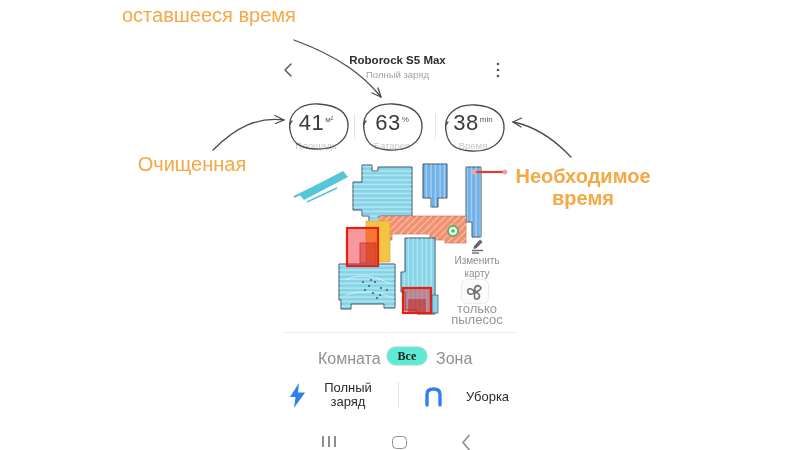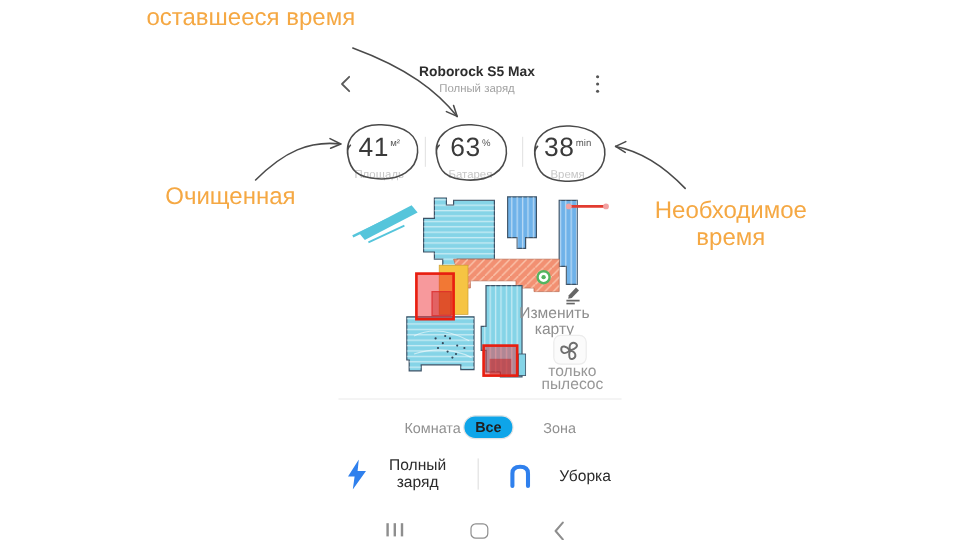--- a/index.html
+++ b/index.html
@@ -7,21 +7,21 @@
   body {
     position:relative; width:800px; height:450px; background:#ffffff;
     font-family:"Liberation Sans", sans-serif; overflow:hidden;
   }
   .abs { position:absolute; }
 
   
   .ann { color:#F5A843; font-size:20px; line-height:22px; font-weight:400; }
   #ann-battery { left:122px; top:4px; text-align:center; }
   #ann-area    { left:126px; top:153px; width:132px; text-align:center; }
-  #ann-time    { left:538px; top:165px; width:142px; text-align:center; }
+  #ann-time    { left:512px; top:165px; width:142px; text-align:center;font-weight:bold; }
 
   
   #hdr-back   { left:281px; top:62px; width:16px; height:16px; }
   #hdr-titles { left:330px; top:54px; width:135px; text-align:center; }
   #hdr-title  { font-size:11.5px; font-weight:bold; color:#2d2d2d; }
   #hdr-sub    { font-size:9.5px; color:#a2a2a2; margin-top:3px; }
   #hdr-menu   { left:494px; top:61px; width:8px; height:18px; }
 
   
   .stat { top:110px; width:72px; text-align:center; }
@@ -33,35 +33,35 @@
   .stat .lbl  { font-size:9.5px; color:#c6c6c6; margin-top:4px; }
   .stat-div { top:114px; width:1px; height:25px; background:#e5e5e5; }
   #stat-div1 { left:354px; } #stat-div2 { left:435px; }
 
   
   #map-svg { left:285px; top:160px; }
   #map-bottom-line { left:282px; top:332px; width:236px; height:1px; background:#ededed; }
 
   
   #ctl-edit-icon { left:468px; top:236px; }
-  #ctl-edit-txt  { left:429px; top:255px; width:66px; text-align:center;
-                   font-size:13px; line-height:12.5px; color:#8e8e8e; }
+  #ctl-edit-txt  { left:444px; top:255px; width:66px; text-align:center;
+                   font-size:10px; line-height:12.5px; color:#8e8e8e; }
   #ctl-fan-card  { left:461px; top:279px; width:28px; height:25px;
                    border:1px solid #ececec; border-radius:6px; background:#fbfbfb; }
   #ctl-fan-icon  { left:464px; top:281px; }
   #ctl-vac-txt   { left:444px; top:303px; width:66px; text-align:center;
                    font-size:13px; line-height:11px; color:#979797; }
 
   
-  .tab { top:350px; font-size:12px; color:#909090; text-align:right; }
+  .tab { top:350px; font-size:16px; color:#909090; text-align:left; }
   #tab-room { left:318px; width:66px; }
   #tab-zone { left:436px; width:44px; }
   #tab-all  { left:386px; top:346px; width:42px; height:20px; border:1px solid #e4e4e4;
-              border-radius:11px; background:#0ea5e9; text-align:center; line-height:19px;
-              font-size:12px; font-weight:bold; color:#1f1f1f; }
+              border-radius:11px; background:#5eead4; text-align:center; line-height:19px;
+              font-size:12px; font-weight:bold; color:#1f1f1f;font-family:Liberation Serif, serif; }
 
   
   #act-bolt   { left:290px; top:383px; }
   #act-charge { left:314px; top:381px; width:68px; text-align:center;
                 font-size:13px; line-height:14px; color:#2b2b2b; }
   #act-div    { left:398px; top:382px; width:1px; height:26px; background:#e2e2e2; }
   #act-route  { left:424px; top:386px; }
   #act-clean  { left:450px; top:389px; font-size:13px; color:#2b2b2b;margin-left:16px; }
 
   

